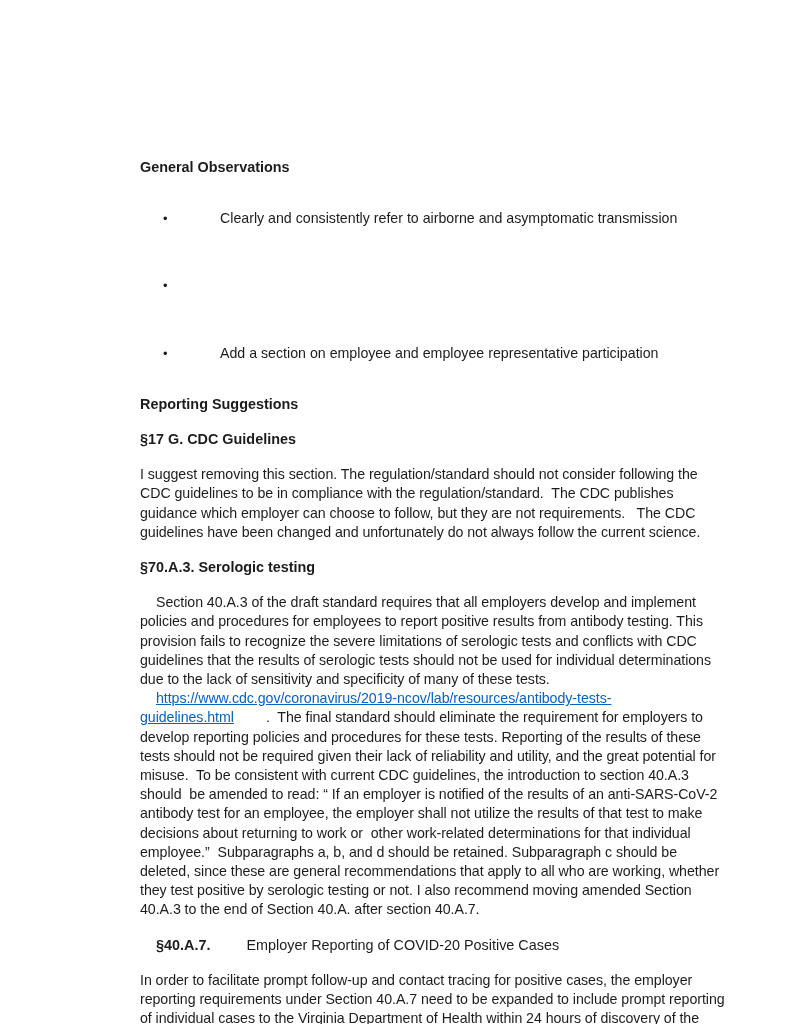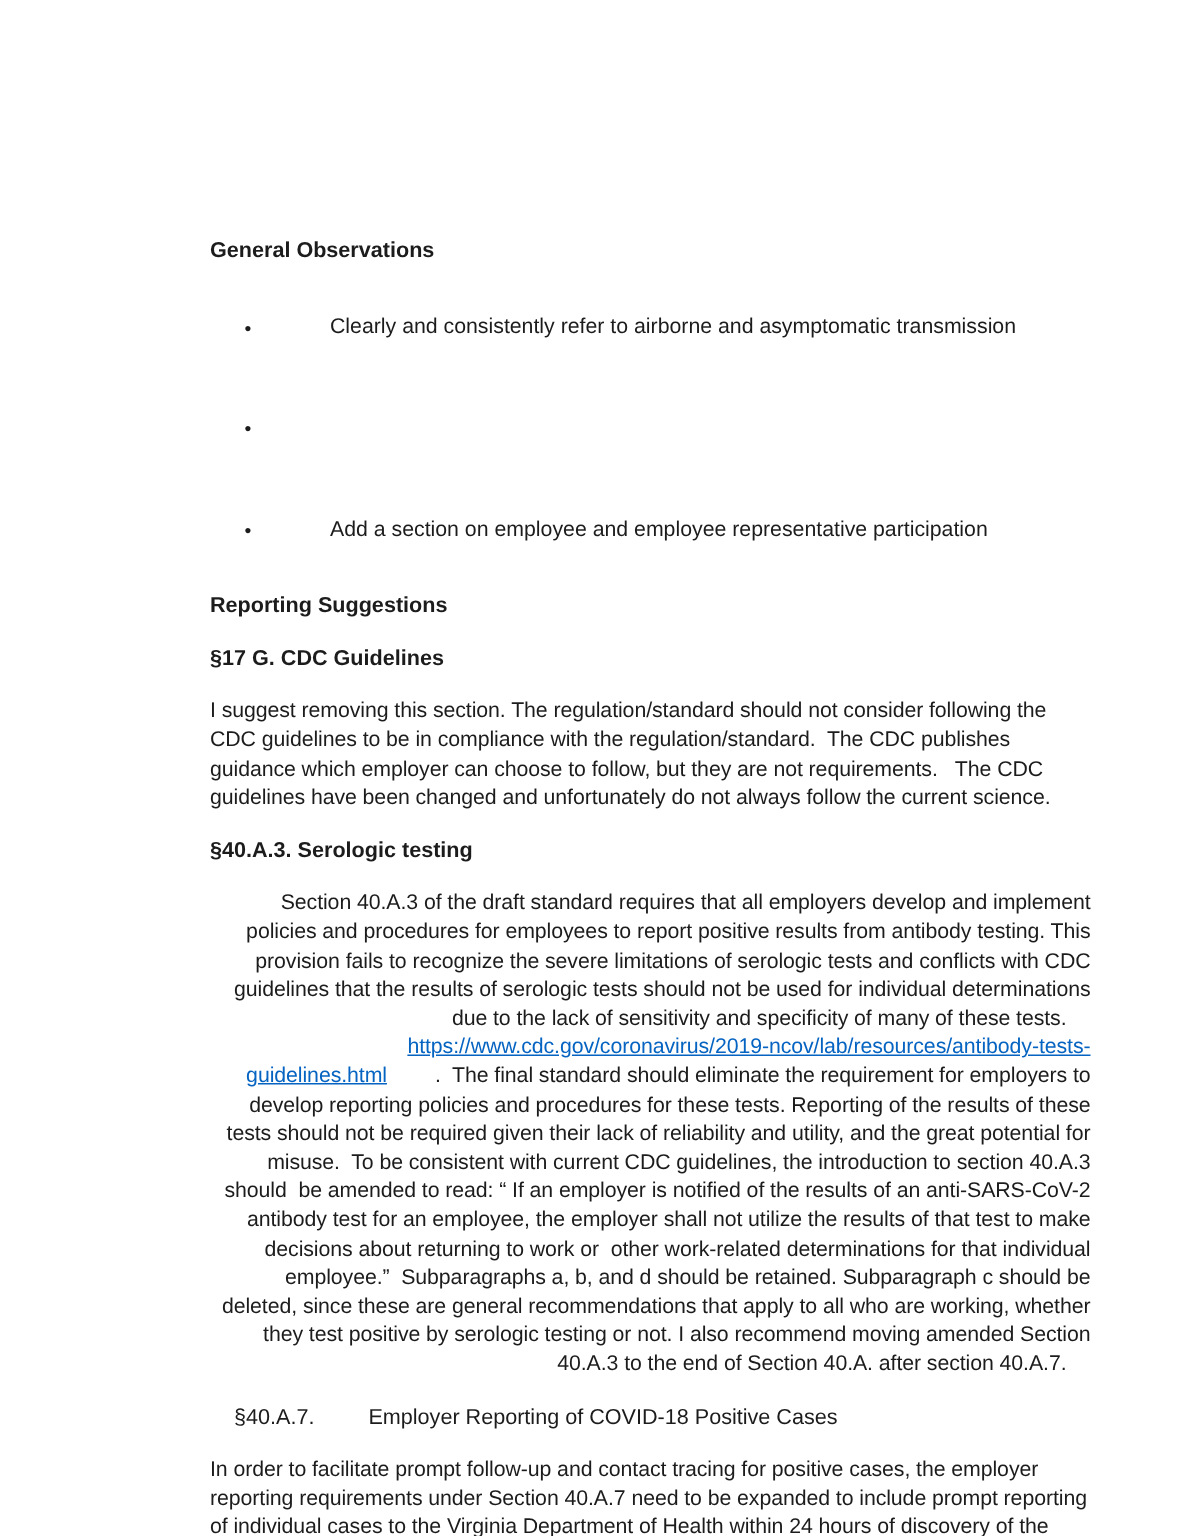--- a/index.html
+++ b/index.html
@@ -21,21 +21,21 @@
     line-height: 19.2px;
     white-space: pre-wrap;
   }
   .bodytext {
     font-size: 14.2px;
     line-height: 19.2px;
     white-space: pre-wrap;
     letter-spacing: -0.05px;
   }
   .mixed-heading { font-size: 14.4px; line-height: 19.2px; white-space: pre-wrap; }
-  .mixed-heading .bold-part { font-weight: normal; }
+  .mixed-heading .bold-part { font-weight: bold; }
   ul.bullets {
     list-style: none;
     margin: 16px 0 15px 0;
   }
   ul.bullets li {
     display: flex;
     font-size: 14.2px;
     line-height: 19.2px;
   }
   .bullet-glyph {
@@ -46,21 +46,21 @@
   }
   .link {
     color: #0563C1;
     text-decoration: underline;
     cursor: pointer;
   }
   .mb16 { margin-bottom: 16px; }
   .mb15 { margin-bottom: 15px; }
   .mb13 { margin-bottom: 13px; }
   .mb10 { margin-bottom: 10px; }
-  .mb8  { margin-bottom: 8px; text-align: right; }
+  .mb8  { margin-bottom: 8px; }
 </style>
 </head>
 <body>
 
 <div class="page">
 
   <div class="h mb16">General Observations</div>
 
   <ul class="bullets">
     <li>
@@ -74,21 +74,21 @@
       <span class="bullet-glyph">•</span>
       <span>Add a section on employee and employee representative participation</span>
     </li>
   </ul>
 
   <div class="h mb15">Reporting Suggestions</div>
 
   <div class="h">§17 G. CDC Guidelines</div>
   <p class="bodytext mb13">I suggest removing this section. The regulation/standard should not consider following the CDC guidelines to be in compliance with the regulation/standard.  The CDC publishes guidance which employer can choose to follow, but they are not requirements.   The CDC guidelines have been changed and unfortunately do not always follow the current science.</p>
 
-  <div class="h mb15">§40.A.3. Serologic testing</div>
+  <div class="h mb15">§70.A.3. Serologic testing</div>
   <p class="bodytext mb8"><span>Section 40.A.3 of the draft standard requires that all employers develop and implement policies and procedures for employees to report positive results from antibody testing. This provision fails to recognize the severe limitations of serologic tests and conflicts with CDC guidelines that the results of serologic tests should not be used for individual determinations due to the lack of sensitivity and specificity of many of these tests. </span><a class="link">https://www.cdc.gov/coronavirus/2019-ncov/lab/resources/antibody-tests-guidelines.html</a><span>.  The final standard should eliminate the requirement for employers to develop reporting policies and procedures for these tests. Reporting of the results of these tests should not be required given their lack of reliability and utility, and the great potential for misuse.  To be consistent with current CDC guidelines, the introduction to section 40.A.3 should  be amended to read: “ If an employer is notified of the results of an anti-SARS-CoV-2 antibody test for an employee, the employer shall not utilize the results of that test to make decisions about returning to work or  other work-related determinations for that individual employee.”  Subparagraphs a, b, and d should be retained. Subparagraph c should be deleted, since these are general recommendations that apply to all who are working, whether they test positive by serologic testing or not. I also recommend moving amended Section 40.A.3 to the end of Section 40.A. after section 40.A.7.</span></p>
 
-  <div class="mixed-heading mb13"><span class="bold-part">§40.A.7.</span><span> Employer Reporting of COVID-18 Positive Cases</span></div>
+  <div class="mixed-heading mb13"><span class="bold-part">§40.A.7.</span><span> Employer Reporting of COVID-20 Positive Cases</span></div>
   <p class="bodytext mb10">In order to facilitate prompt follow-up and contact tracing for positive cases, the employer reporting requirements under Section 40.A.7 need to be expanded to include prompt reporting of individual cases to the Virginia Department of Health within 24 hours of discovery of the case. In addition, in order to identify and investigate outbreaks that may be related to workplace exposures, the standard should require employer reporting  to the Virginia Department of Labor and Industry of all outbreaks of 3 or more employees present at the place of employment within a 14 day period testing positive for COVID-19 during that 14 day time period whether the cases are determined to be work-related or not.  Positive cases among workers pose a potential exposure risk to other workers in the workplace whether or not the cases are work-related.  Notification of positive cases to the Health Department and outbreaks to the Department of Labor and Industry is critical in order to prevent further exposures and infections at the workplace.</p>
 
   <p class="bodytext"> Suggested amendment language:</p>
 
 </div>
 
 </body></html>

